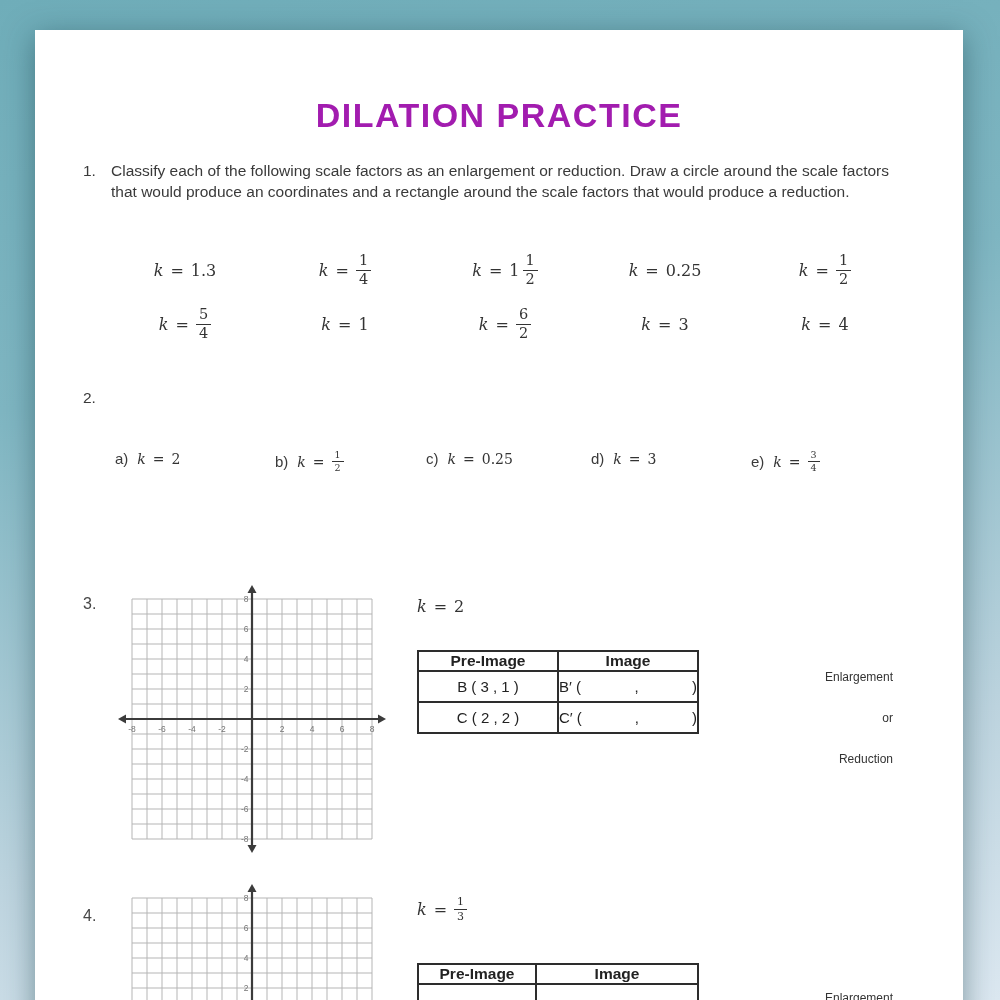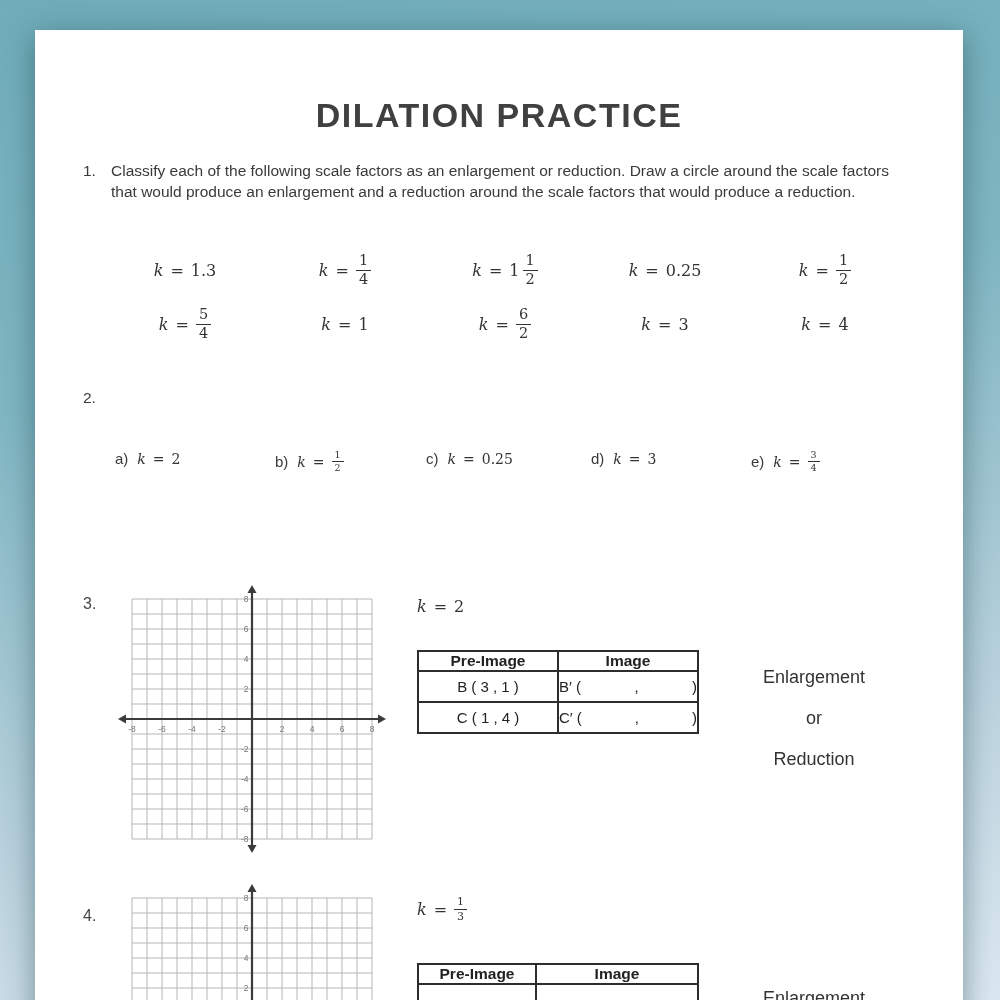--- a/index.html
+++ b/index.html
@@ -13,21 +13,21 @@
     position:absolute; left:35px; top:30px; width:928px; height:1100px;
     background:#ffffff; box-shadow:0 6px 28px rgba(25,65,75,.5);
     color:#3a3a3a;
   }
   
   .name-row { position:absolute; left:48px; top:54px; width:832px; display:flex; align-items:flex-end; font-size:15.5px; color:#3c3c3c; }
   .blank-line { border-bottom:2px dashed #5a5a5a; height:18px; }
   .line-name { flex:1; margin:0 55px 2px 8px; }
   .line-date { width:115px; margin:0 0 2px 8px; }
   .title { position:absolute; left:0; top:66px; width:100%; text-align:center;
-    font-size:34px; font-weight:700; letter-spacing:1.5px; color:#404040; }
+    font-size:34px; font-weight:700; letter-spacing:1.5px; color:#a21caf; }
   
   .qblock { position:absolute; display:flex; font-size:15.5px; line-height:21px; color:#3a3a3a; }
   .qnum { width:28px; flex:0 0 28px; }
   .q1 { left:48px; top:130px; width:832px; }
   .q2 { left:48px; top:357px; width:832px; }
   .instr { position:absolute; left:48px; top:502px; width:838px; font-size:15.5px; line-height:21px; }
   
   .math { font-family:"DejaVu Serif", serif; font-size:16px; color:#333; display:inline-flex; align-items:center; }
   .math .sym { font-style:italic; }
   .math .eq { margin:0 7px; }
@@ -56,35 +56,35 @@
   
   table.coords { position:absolute; left:382px; width:280px; border-collapse:collapse; table-layout:fixed; font-size:15px; color:#222; }
   table.coords th, table.coords td { border:2px solid #2d2d2d; text-align:center; height:31px; padding:0; }
   table.coords th { font-weight:700; font-size:15.5px; height:15px; }
   td.img-cell { padding:0 16px; }
   td.img-cell .cellwrap { display:flex; justify-content:space-between; align-items:center; }
   #table3 { top:620px; }
   #table3 col { width:140px; }
   #table4 { top:933px; }
   
-  .choices { position:absolute; width:158px; text-align:center; font-size:18px; color:#333; }
+  .choices { position:absolute; width:158px; text-align:right; font-size:12px; color:#333; }
   .choices div { margin-bottom:21px; line-height:20px; }
   .choices3 { left:700px; top:637px; }
   .choices4 { left:700px; top:958px; }
 </style>
 </head>
 <body>
 
 <div class="page">
 
   <div class="title">DILATION PRACTICE</div>
 
   <div class="qblock q1">
     <span class="qnum">1.</span>
-    <span>Classify each of the following scale factors as an enlargement or reduction.  Draw a circle around the scale factors that would produce an enlargement and a reduction around the scale factors that would produce a reduction.</span>
+    <span>Classify each of the following scale factors as an enlargement or reduction.  Draw a circle around the scale factors that would produce an coordinates and a rectangle around the scale factors that would produce a reduction.</span>
   </div>
 
   <div class="factor-row row1">
     <span class="cell">
         <span class="math">
           <span class="sym">k</span>
           <span class="eq">=</span>
           <span class="val">1.3</span>
         </span>
       </span>
@@ -306,21 +306,21 @@
       <td>B ( 3 , 1 )</td>
       <td class="img-cell">
             <span class="cellwrap">
               <span>B′ (</span>
               <span>,</span>
               <span>)</span>
             </span>
           </td>
     </tr>
     <tr>
-      <td>C ( 1 , 4 )</td>
+      <td>C ( 2 , 2 )</td>
       <td class="img-cell">
             <span class="cellwrap">
               <span>C′ (</span>
               <span>,</span>
               <span>)</span>
             </span>
           </td>
     </tr>
   </tbody>
     </table>

